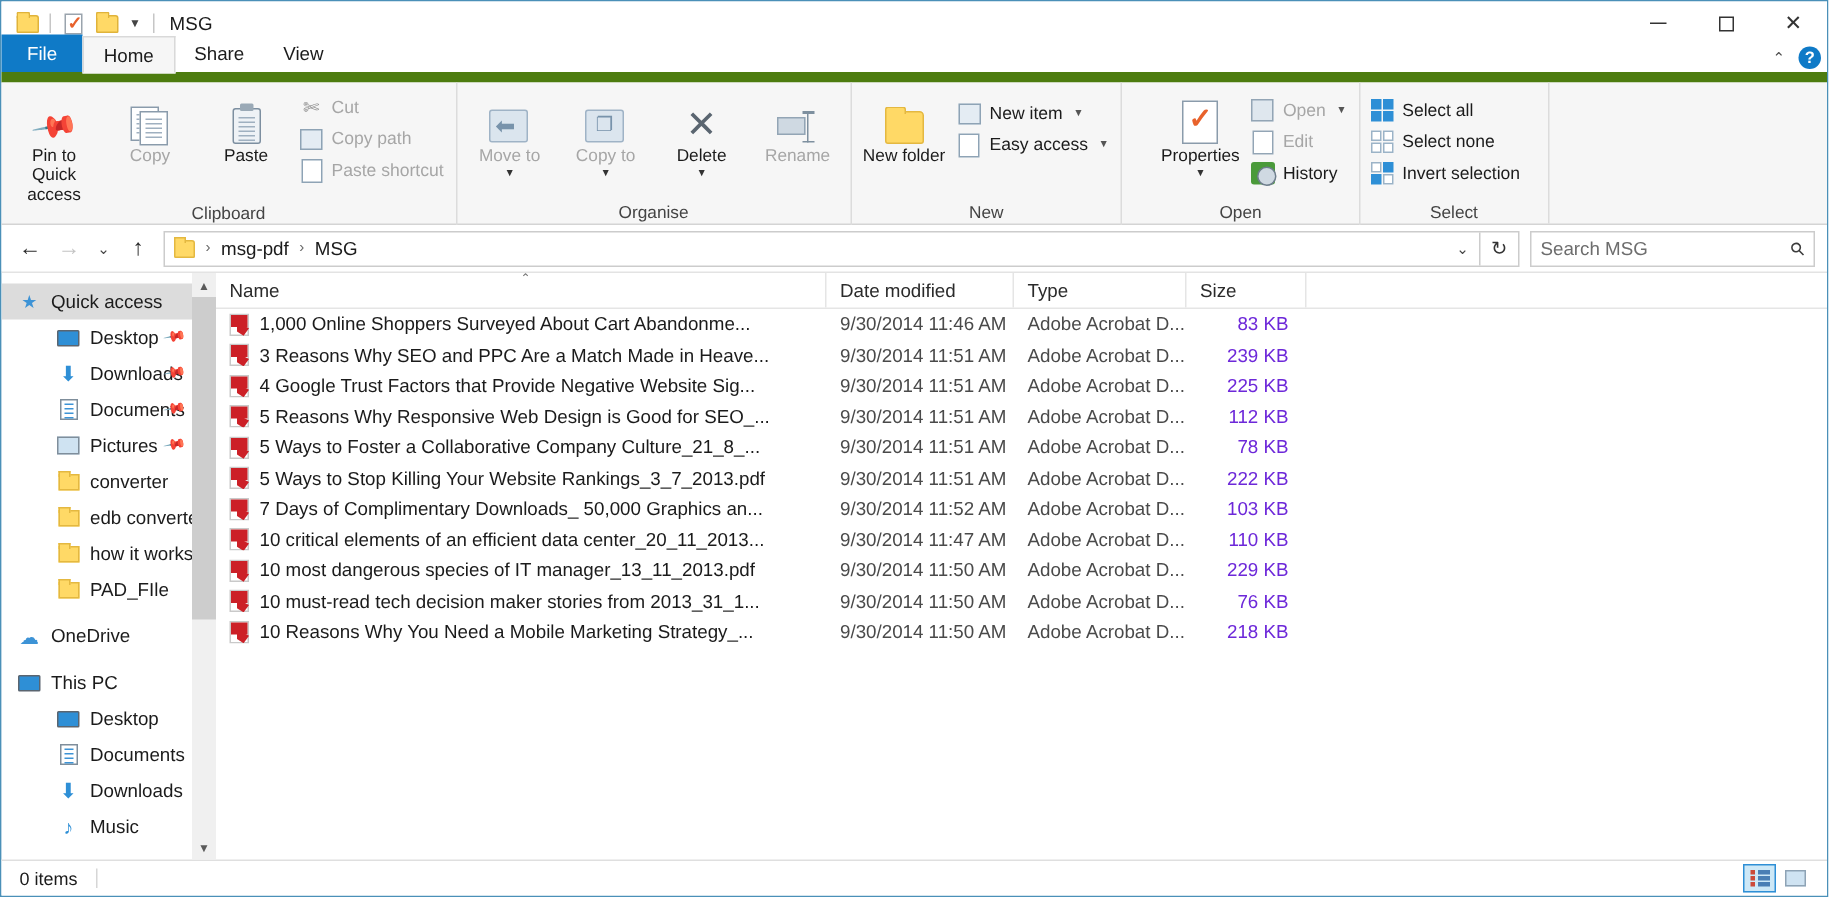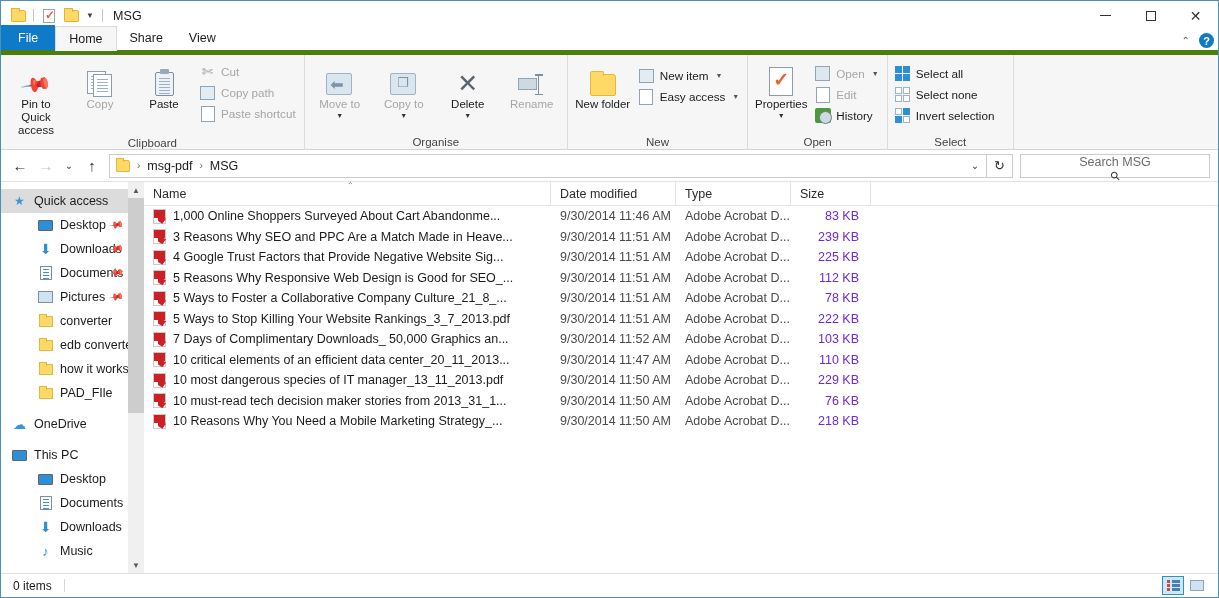--- a/index.html
+++ b/index.html
@@ -78,21 +78,21 @@
   .wc .bar { width: 11px; height: 1px; background: #333; }
   .wc .sq { width: 10px; height: 10px; border: 1px solid #333; }
   .wc .xx { font-size: 14px; line-height: 1; font-family: "DejaVu Sans", sans-serif;}
 
   
   .tabstrip {
     height: 25px; min-height: 25px;
     display: flex; align-items: flex-end;
     background: #ffffff;
     position: relative;
-    border-bottom: 5px solid #4d7c0f;
+    border-bottom: 7px solid #4d7c0f;
   }
   .tab {
     height: 25px; padding: 0 13px;
     display: flex; align-items: center;
     font-size: 12.5px; color: #1b1b1b;
   }
   .tab-file {
     background: #0f7ac7; color: #ffffff;
     padding: 0 17px; height: 25px;
   }
@@ -249,21 +249,21 @@
   .crumb-folder:before{content:"";position:absolute;left:-1px;top:-3px;width:6px;height:3px;background:#ffd966;border:1px solid #e4b840;border-bottom:none;}
   .crumb-sep { color: #6a6a6a; font-size: 10px; padding: 0 7px; }
   .crumb { font-size: 12.5px; color: #1b1b1b; }
   .crumb-tail { margin-left: auto; display: flex; align-items: center; }
   .crumb-chev { width: 22px; text-align: center; font-size: 10px; color: #444; }
   .refresh { width: 26px; text-align: center; font-size: 13px; color: #333;
              border-left: 1px solid #cccccc; height: 22px; line-height: 22px; }
   .searchbox {
     width: 190px; height: 24px; margin-left: 7px;
     border: 1px solid #cccccc; background: #fff;
-    display: flex; align-items: center; padding: 0 6px; flex-direction: column;
+    display: flex; align-items: center; padding: 0 6px;
   }
   .searchbox span.ph { flex: 1; font-size: 12.5px; color: #6d6d6d; }
   .search-ico { font-size: 12px; color: #3c3c3c; transform: rotate(-45deg); }
 
   
   .main { flex: 1; display: flex; overflow: hidden; border-top: 1px solid #e3e3e3;}
   .navpane {
     width: 143px; min-width: 143px;
     background: #ffffff;
     padding-top: 7px;
@@ -542,21 +542,21 @@
             <span>Easy access</span>
             <span class="dropcaret">▼</span>
           </div>
         </div>
       </div>
       <div class="rgroup-label">New</div>
     </div>
 
     <div class="rgroup">
       <div class="rgroup-body">
-        <div class="bigbtn" style="width:60px;">
+        <div class="bigbtn" style="width:60px;margin-left:19px;">
           <div class="ic">
               <div class="props-ic"></div>
             </div>
           <span>Properties</span>
           <span class="subcaret">▼</span>
         </div>
         <div class="smallcol" style="padding-top:4px;">
           <div class="smallbtn dim">
             <span class="sic">
                 <span class="open-ic"></span>

